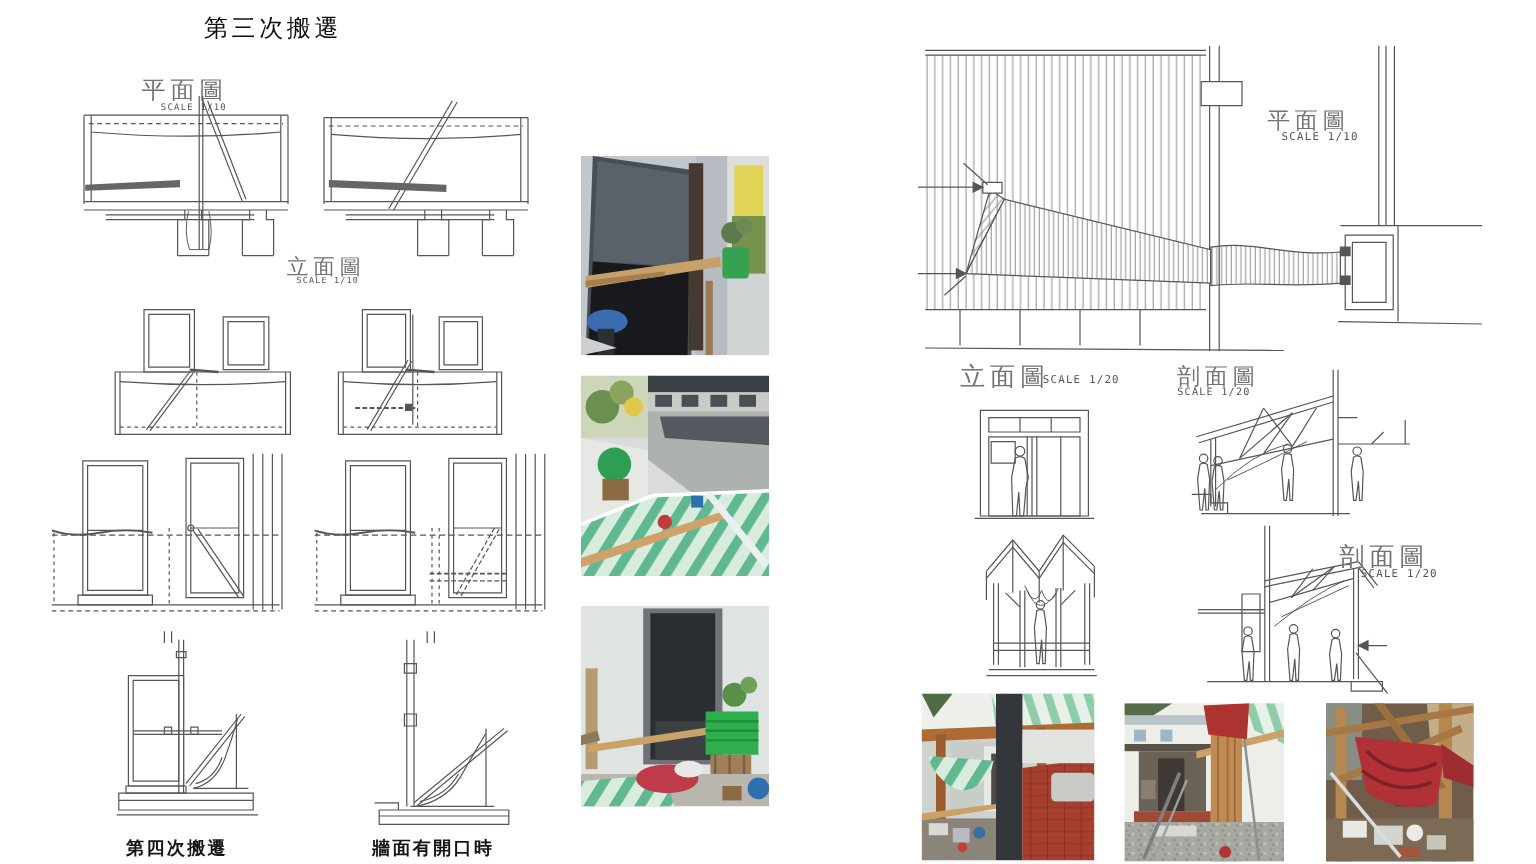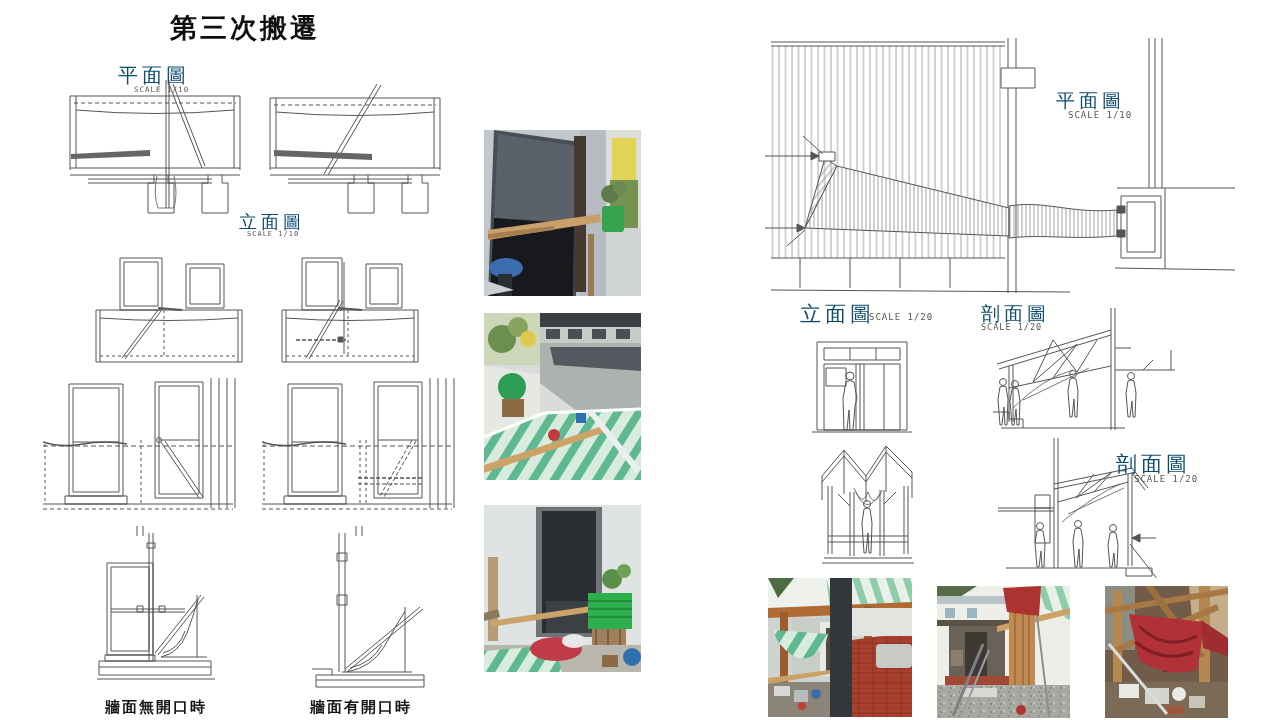--- a/index.html
+++ b/index.html
@@ -1,20 +1,20 @@
 <!DOCTYPE html>
 <html><head>
 <meta charset="utf-8">
 <style>
   html,body{margin:0;padding:0;background:#fff;}
   #slide{position:relative;width:1280px;height:720px;background:#ffffff;overflow:hidden;
          font-family:"Liberation Sans","DejaVu Sans",sans-serif;}
   .abs{position:absolute;}
-  .title{font-size:27px;font-weight:700;color:#0e0e0e;letter-spacing:3px;white-space:nowrap;}
-  .cjk{color:#0c4a6e;letter-spacing:4px;white-space:nowrap;}
+  .title{font-size:20px;font-weight:400;color:#0e0e0e;letter-spacing:3px;white-space:nowrap;}
+  .cjk{color:#737373;letter-spacing:4px;white-space:nowrap;}
   .scale{color:#555;font-size:9px;letter-spacing:1px;white-space:nowrap;font-family:"DejaVu Sans Mono",monospace;}
   .cap{font-size:15px;font-weight:700;color:#141414;letter-spacing:2px;white-space:nowrap;}
   svg{display:block;}
   .draw line,.draw path,.draw rect,.draw circle,.draw polyline,.draw polygon{vector-effect:non-scaling-stroke;}
 </style>
 </head>
 <body>
 
 <div id="slide">
 
@@ -233,21 +233,21 @@
       <line x1="93" y1="74" x2="93" y2="139"></line>
       <line x1="30" y1="139" x2="100" y2="139"></line>
       <path d="M35,139 Q60,134 72,114 Q82,96 93,78"></path>
       <path d="M38,135 Q60,130 70,112"></path>
       <rect x="4" y="142" width="108" height="12"></rect>
       <line x1="4" y1="147" x2="112" y2="147"></line>
       <path d="M0,136 h20 v6"></path>
     </g>
   </svg>
 
-  <div class="abs cap" style="left:105px;top:698px">牆面無開口時</div>
+  <div class="abs cap" style="left:105px;top:698px">第四次搬遷</div>
   <div class="abs cap" style="left:310px;top:698px">牆面有開口時</div>
 
   <svg class="abs" style="left:484px;top:130px" width="157" height="166" viewBox="0 0 157 166">
     <rect width="157" height="166" fill="#c2c7cb"></rect>
     <rect x="118" y="0" width="39" height="166" fill="#dcded7"></rect>
     <rect x="128" y="8" width="24" height="44" fill="#e0d355"></rect>
     <rect x="126" y="50" width="28" height="52" fill="#76924f"></rect>
     <rect x="120" y="98" width="37" height="68" fill="#cfd3d4"></rect>
     <rect x="96" y="0" width="26" height="166" fill="#b6bcc1"></rect>
     <polygon points="10,0 96,12 92,166 4,166" fill="#474e54"></polygon>

